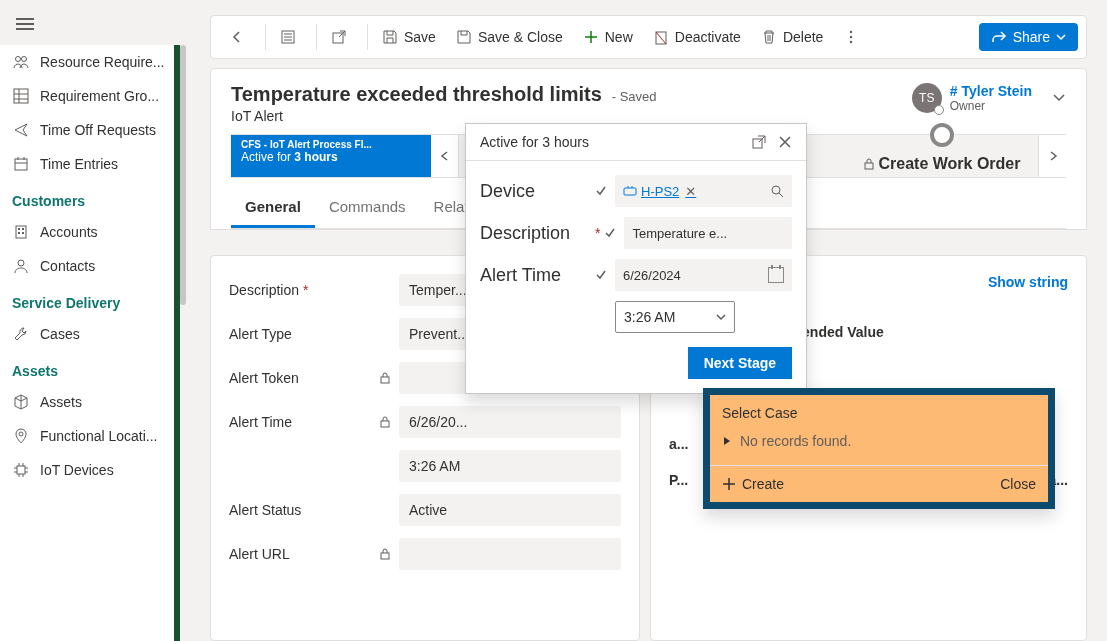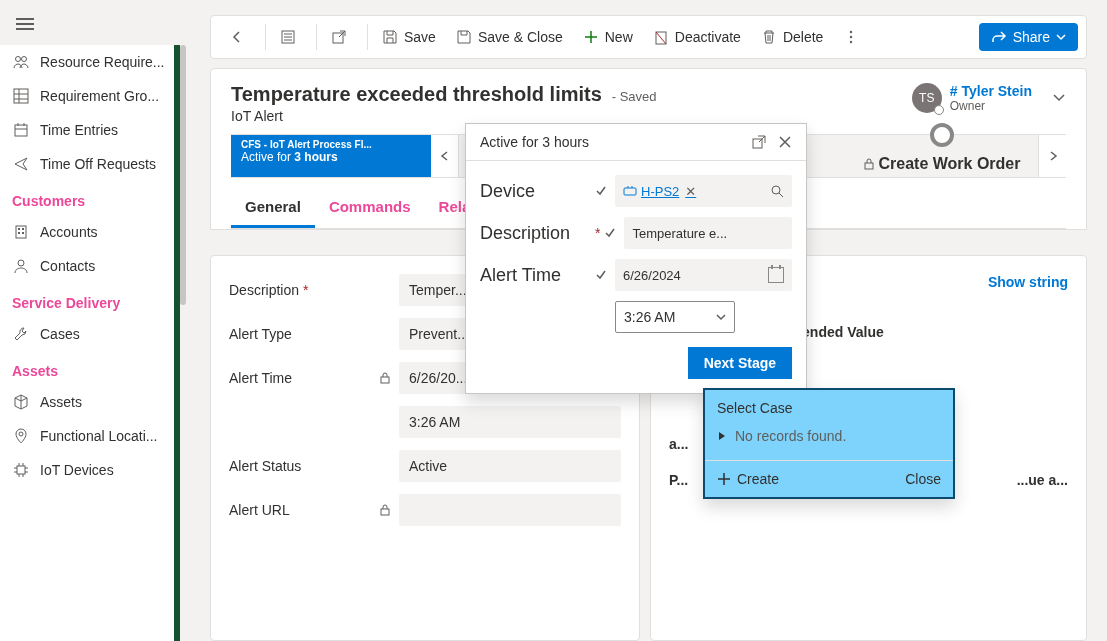--- a/index.html
+++ b/index.html
@@ -5,21 +5,21 @@
 * { box-sizing: border-box; margin: 0; padding: 0; }
 body { font-family: "Segoe UI", Arial, sans-serif; font-size: 14px; color: #323130; background: #f3f2f1; width: 1107px; height: 641px; overflow: hidden; position: relative; }
 .hamburger { position: absolute; left: 16px; top: 15px; cursor: pointer; }
 .hamburger div { width: 18px; height: 2px; background: #605e5c; margin: 3px 0; }
 .sidebar { position: absolute; left: 0; top: 45px; width: 180px; height: 596px; background: #fff; border-right: 6px solid #14532d; overflow-y: auto; }
 .scrollbar { position: absolute; left: 180px; top: 45px; width: 6px; height: 596px; background: #f3f2f1; }
 .scrollbar-thumb { position: absolute; top: 0; width: 6px; height: 260px; background: #c8c6c4; border-radius: 3px; }
 .side-item { display: flex; align-items: center; padding: 8px 12px; cursor: pointer; white-space: nowrap; overflow: hidden; text-overflow: ellipsis; }
 .side-item.selected { background: #edebe9; }
 .side-icon { width: 18px; height: 18px; margin-right: 10px; flex-shrink: 0; display: flex; align-items: center; justify-content: center; }
-.side-group { font-weight: 600; padding: 12px 12px 6px; font-size: 14px; color: #ec4899; }
+.side-group { font-weight: 600; padding: 12px 12px 6px; font-size: 14px; color: #0f766e; }
 .main { position: absolute; left: 195px; top: 0; right: 0; bottom: 0; }
 .cmdbar { position: absolute; left: 15px; right: 20px; top: 15px; height: 44px; background: #fff; border: 1px solid #e1dfdd; border-radius: 4px; display: flex; align-items: center; padding: 0 8px; }
 .cmdbtn { display: flex; align-items: center; padding: 6px 10px; cursor: pointer; border-radius: 2px; }
 .cmdbtn .ico { margin-right: 6px; display: flex; }
 .cmdsep { width: 1px; height: 26px; background: #e1dfdd; margin: 0 4px; }
 .sharebtn { margin-left: auto; background: #0078d4; color: #fff; border-radius: 4px; padding: 6px 12px; display: flex; align-items: center; cursor: pointer; }
 .sharebtn .ico { margin-right: 6px; }
 .card { position: absolute; left: 15px; right: 20px; top: 68px; bottom: 0; }
 .header { background: #fff; border: 1px solid #e1dfdd; border-radius: 4px 4px 0 0; padding: 14px 20px 0 20px; position: relative; }
 .title-row { display: flex; align-items: flex-start; }
@@ -40,21 +40,21 @@
 .bpf-name .d { font-size: 12px; }
 .bpf-arrow { width: 28px; display: flex; align-items: center; justify-content: center; background: #fff; border-right: 1px solid #e1dfdd; cursor: pointer; }
 .bpf-arrow.right { border-left: 1px solid #e1dfdd; border-right: none; }
 .bpf-stage { flex: 1; display: flex; align-items: flex-end; justify-content: center; position: relative; padding-bottom: 4px; cursor: pointer; }
 .bpf-stage .circle { position: absolute; top: -12px; left: 50%; transform: translateX(-50%); width: 24px; height: 24px; border: 4px solid #8a8886; border-radius: 50%; background: #fff; }
 .bpf-stage.active .circle { border-color: #0078d4; }
 .bpf-stage.active .circle::after { content: ""; position: absolute; left: 3px; top: 3px; width: 10px; height: 10px; border-radius: 50%; background: #0078d4; }
 .bpf-stage .label { font-size: 16px; font-weight: 600; color: #323130; display: flex; align-items: center; }
 .bpf-stage .lock { margin-right: 4px; }
 .tabs { display: flex; padding: 12px 0 0 0; border-bottom: 1px solid #e1dfdd; }
-.tab { padding: 8px 14px 10px; font-size: 15px; color: #ec4899; cursor: pointer; font-weight: bold; }
+.tab { padding: 8px 14px 10px; font-size: 15px; color: #737373; cursor: pointer; }
 .tab.active { color: #323130; font-weight: 600; border-bottom: 3px solid #0078d4; }
 .form-area { position: absolute; left: 15px; right: 20px; top: 255px; bottom: 0; background: #f3f2f1; display: flex; }
 .form-col { background: #fff; border: 1px solid #e1dfdd; border-radius: 4px; padding: 18px; }
 .col-left { width: 430px; margin-right: 10px; }
 .col-right { flex: 1; }
 .field-row { display: flex; align-items: center; margin-bottom: 12px; }
 .field-label { width: 170px; font-size: 14px; color: #323130; display: flex; align-items: center; }
 .field-req { color: #a4262c; margin-left: 4px; }
 .field-lock { color: #605e5c; margin-left: auto; margin-right: 8px; }
 .field-value { flex: 1; background: #f3f2f1; border-radius: 2px; padding: 8px 10px; min-height: 32px; font-size: 14px; overflow: hidden; text-overflow: ellipsis; white-space: nowrap; }
@@ -68,21 +68,21 @@
 .pop-input { flex: 1; height: 32px; background: #f3f2f1; border-radius: 2px; display: flex; align-items: center; padding: 0 8px; font-size: 13px; position: relative; }
 .lookup-chip { color: #0078d4; text-decoration: underline; display: flex; align-items: center; }
 .lookup-chip .chip-x { margin-left: 6px; color: #605e5c; text-decoration: none; }
 .lookup-search { margin-left: auto; }
 .date-icon { margin-left: auto; border: 1px solid #8a8886; width: 16px; height: 16px; position: relative; }
 .date-icon::before { content: ""; position: absolute; top: -3px; left: 2px; width: 2px; height: 4px; background: #8a8886; }
 .date-icon::after { content: ""; position: absolute; top: -3px; right: 2px; width: 2px; height: 4px; background: #8a8886; }
 .time-drop { border: 1px solid #8a8886; border-radius: 2px; background: #fff; margin-left: 135px; width: 120px; height: 32px; display: flex; align-items: center; padding: 0 8px; }
 .time-drop .chev { margin-left: auto; }
 .nextbtn { background: #0078d4; color: #fff; border-radius: 0; padding: 8px 16px; float: right; margin-top: 14px; font-weight: 600; cursor: pointer; }
-.dropdown { position: absolute; left: 508px; top: 388px; width: 252px; background: #7dd3fc; border: 2px solid #0c4a6e; box-shadow: 0 8px 16px rgba(0,0,0,.15); z-index: 60; }
+.dropdown { position: absolute; left: 508px; top: 388px; width: 352px; background: #fdba74; border: 7px solid #0c4a6e; box-shadow: 0 8px 16px rgba(0,0,0,.15); z-index: 60; }
 .dd-head { padding: 10px 12px 4px; font-size: 14px; color: #323130; }
 .dd-body { padding: 8px 12px 16px; display: flex; align-items: center; }
 .dd-body .arrow { margin-right: 8px; }
 .dd-msg { color: #605e5c; }
 .dd-foot { border-top: 1px solid #e1dfdd; display: flex; align-items: center; padding: 10px 12px; }
 .dd-create { display: flex; align-items: center; cursor: pointer; }
 .dd-close { margin-left: auto; cursor: pointer; }
 .right-link { color: #0078d4; font-weight: 600; float: right; cursor: pointer; }
 .right-text { font-size: 14px; margin-top: 50px; font-weight: 600; }
 .right-trunc { white-space: nowrap; overflow: hidden; text-overflow: ellipsis; margin-top: 40px; font-size: 14px; font-weight: 600; }
@@ -116,35 +116,35 @@
             <line x1="1" y1="6" x2="15" y2="6" stroke="#605e5c"></line>
             <line x1="1" y1="11" x2="15" y2="11" stroke="#605e5c"></line>
             <line x1="6" y1="1" x2="6" y2="15" stroke="#605e5c"></line>
           </svg>
         </span>
         <span>Requirement Gro...</span>
       </div>
       <div class="side-item">
         <span class="side-icon">
           <svg width="16" height="16">
+            <path d="M2 8l12-6-4 6 4 6z" stroke="#605e5c" fill="none"></path>
+          </svg>
+        </span>
+        <span>Time Off Requests</span>
+      </div>
+      <div class="side-item">
+        <span class="side-icon">
+          <svg width="16" height="16">
             <rect x="2" y="3" width="12" height="11" stroke="#605e5c" fill="none"></rect>
             <line x1="2" y1="7" x2="14" y2="7" stroke="#605e5c"></line>
             <line x1="5" y1="1" x2="5" y2="4" stroke="#605e5c"></line>
             <line x1="11" y1="1" x2="11" y2="4" stroke="#605e5c"></line>
           </svg>
         </span>
         <span>Time Entries</span>
-      </div>
-      <div class="side-item">
-        <span class="side-icon">
-          <svg width="16" height="16">
-            <path d="M2 8l12-6-4 6 4 6z" stroke="#605e5c" fill="none"></path>
-          </svg>
-        </span>
-        <span>Time Off Requests</span>
       </div>
       <div class="side-group">Customers</div>
       <div class="side-item">
         <span class="side-icon">
           <svg width="16" height="16">
             <rect x="3" y="2" width="10" height="12" stroke="#605e5c" fill="none"></rect>
             <rect x="5" y="4" width="2" height="2" fill="#605e5c"></rect>
             <rect x="9" y="4" width="2" height="2" fill="#605e5c"></rect>
             <rect x="5" y="8" width="2" height="2" fill="#605e5c"></rect>
             <rect x="9" y="8" width="2" height="2" fill="#605e5c"></rect>
@@ -390,20 +390,32 @@
           <div class="field-value">Temper...</div>
         </div>
         <div class="field-row">
           <div class="field-label">
             <span>Alert Type</span>
           </div>
           <div class="field-value">Prevent...</div>
         </div>
         <div class="field-row">
           <div class="field-label">
+            <span>Alert Token</span>
+            <span class="field-lock">
+              <svg width="12" height="12">
+                <rect x="2" y="5" width="8" height="6" stroke="#605e5c" fill="none"></rect>
+                <path d="M4 5V3a2 2 0 014 0v2" stroke="#605e5c" fill="none"></path>
+              </svg>
+            </span>
+          </div>
+          <div class="field-value"></div>
+        </div>
+        <div class="field-row">
+          <div class="field-label">
             <span>Alert Time</span>
             <span class="field-lock">
               <svg width="12" height="12">
                 <rect x="2" y="5" width="8" height="6" stroke="#605e5c" fill="none"></rect>
                 <path d="M4 5V3a2 2 0 014 0v2" stroke="#605e5c" fill="none"></path>
               </svg>
             </span>
           </div>
           <div class="field-value">6/26/20...</div>
         </div>

